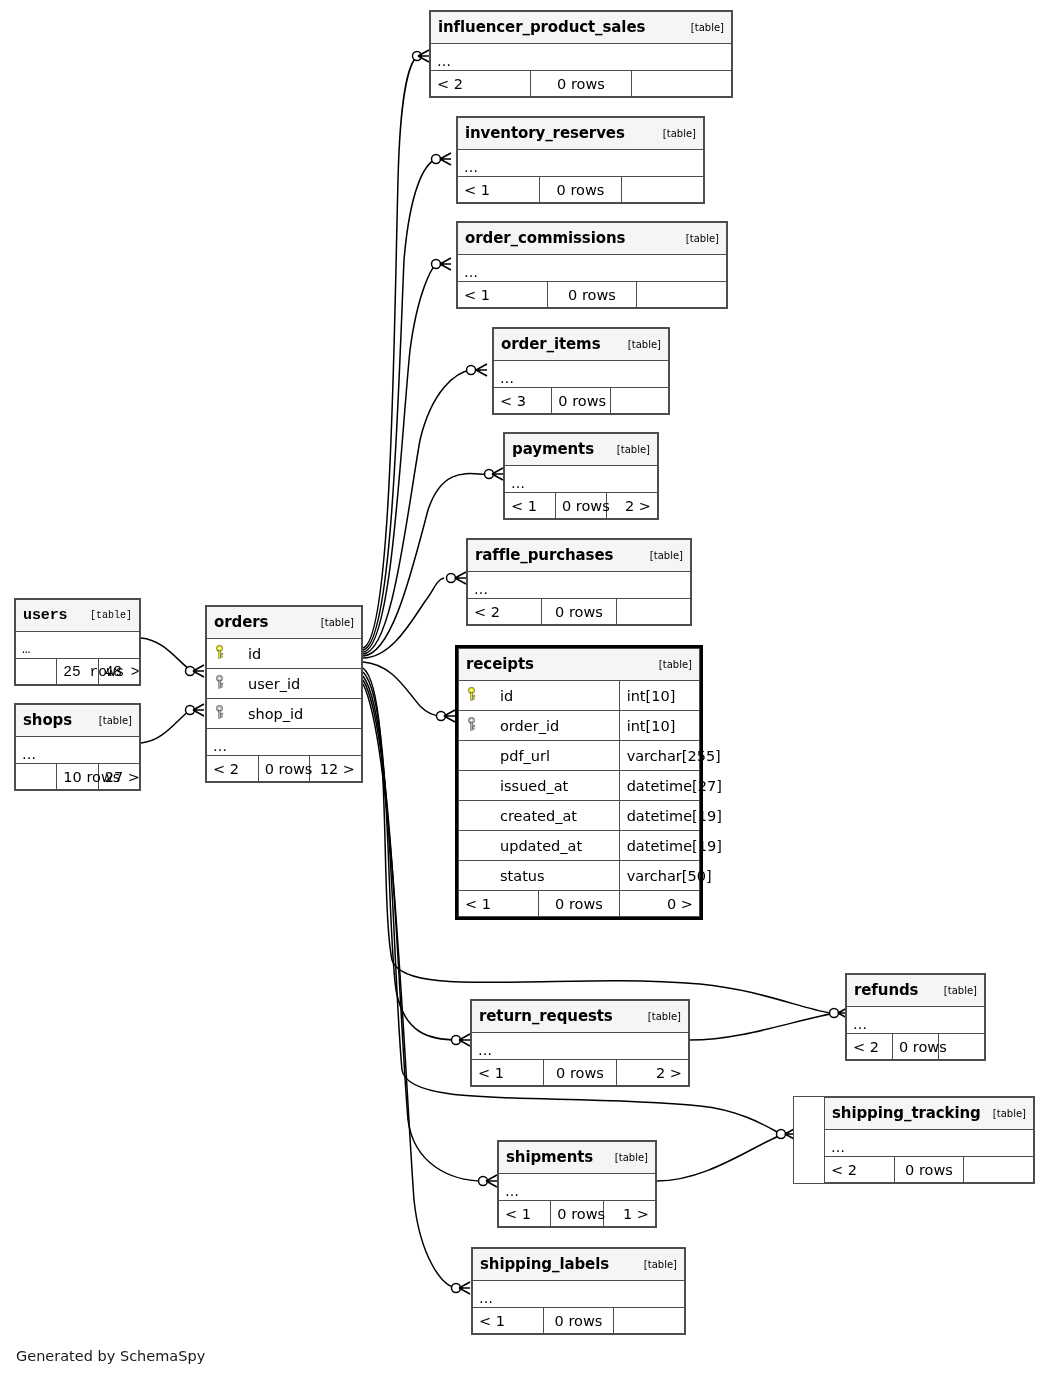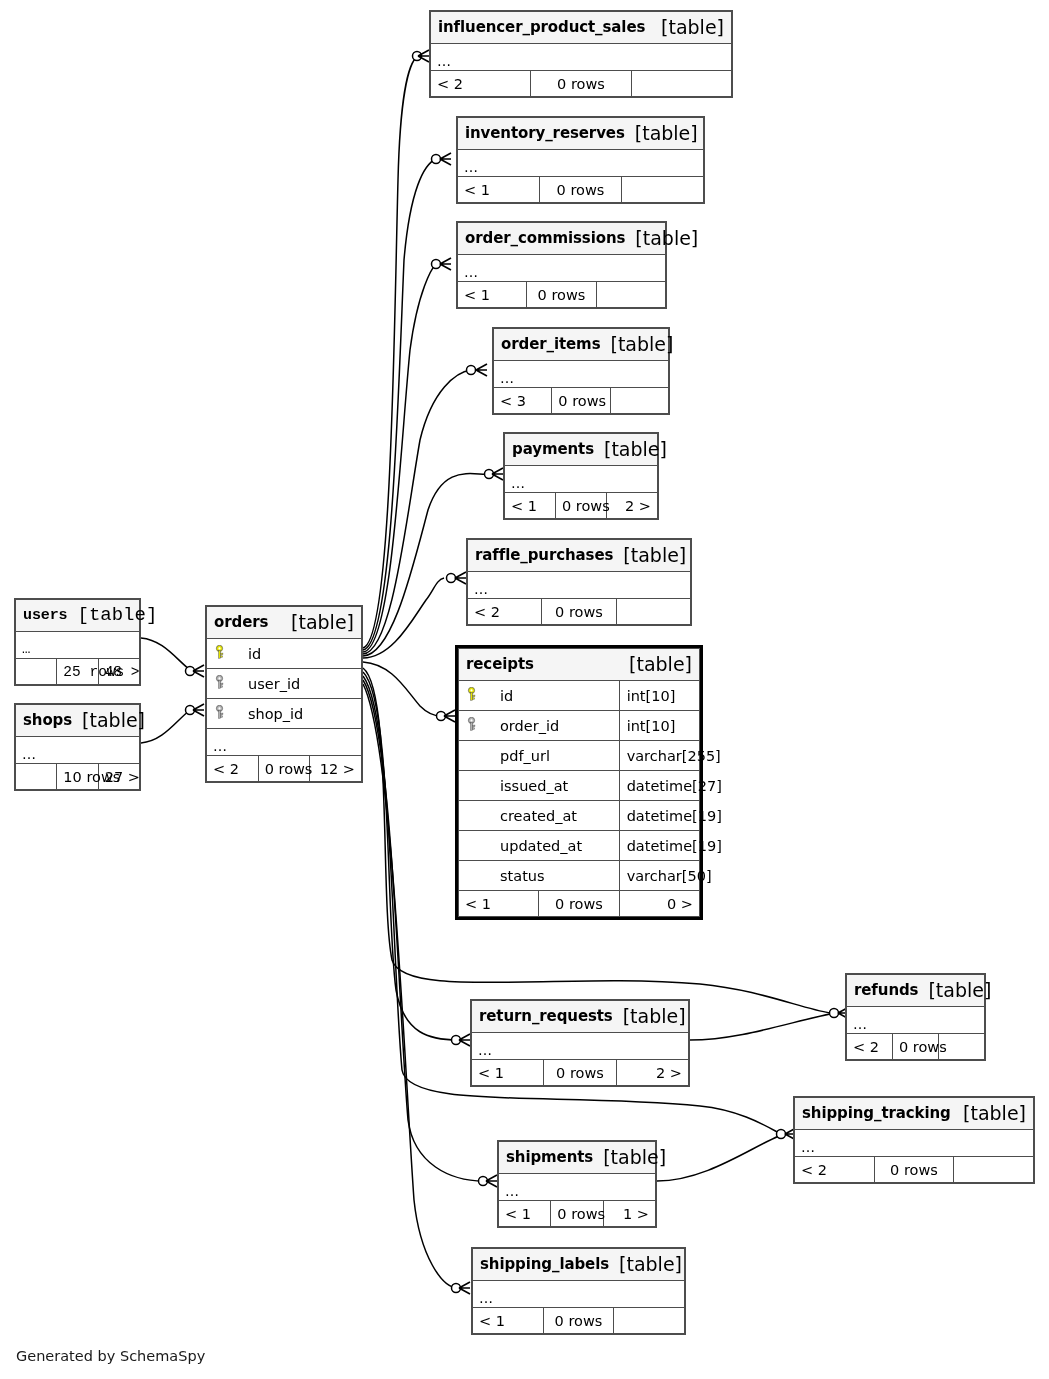--- a/index.html
+++ b/index.html
@@ -59,21 +59,21 @@
     justify-content: space-between;
     white-space: nowrap;
   }
   .tname {
     font-weight: bold;
     font-size: 15px;
     color: #000;
     letter-spacing: -0.1px;
   }
   .ttag {
-    font-size: 19px;
+    font-size: 10px;
     color: #000;
     padding-left: 10px;
   }
   .dots-row td {
     height: 26px;
     padding: 0 6px;
     font-size: 14px;
     color: #000;
     line-height: 12px;
   }
@@ -245,21 +245,21 @@
               <td colspan="3"><span class="dots">…</span></td>
             </tr>
             <tr class="foot-row">
               <td class="c-left" style="width:80px">&lt; 1</td>
               <td class="c-center" style="width:107px">0 rows</td>
               <td class="c-right" style="width:62px"></td>
             </tr>
           </tbody>
         </table>
       </div>
-      <div class="table-box" style="left: 456px; top: 221px; width: 211px;">
+      <div class="table-box" style="left: 456px; top: 221px; width: 272px;">
         <table class="tbl">
           <tbody>
             <tr class="hdr">
               <td colspan="3">
                 <div class="hdr-inner">
                   <span class="tname">order_commissions</span>
                   <span class="ttag">[table]</span>
                 </div>
               </td>
             </tr>
@@ -471,21 +471,21 @@
               <td colspan="3"><span class="dots">…</span></td>
             </tr>
             <tr class="foot-row">
               <td class="c-left" style="width:70px">&lt; 1</td>
               <td class="c-center" style="width:94px">0 rows</td>
               <td class="c-right" style="width:54px">2 &gt;</td>
             </tr>
           </tbody>
         </table>
       </div>
-      <div class="table-box" style="left: 793px; top: 1096px; width: 242px;">
+      <div class="table-box" style="left: 793px; top: 1096px; width: 242px; padding-left: 30px;">
         <table class="tbl">
           <tbody>
             <tr class="hdr">
               <td colspan="3">
                 <div class="hdr-inner">
                   <span class="tname">shipping_tracking</span>
                   <span class="ttag">[table]</span>
                 </div>
               </td>
             </tr>

